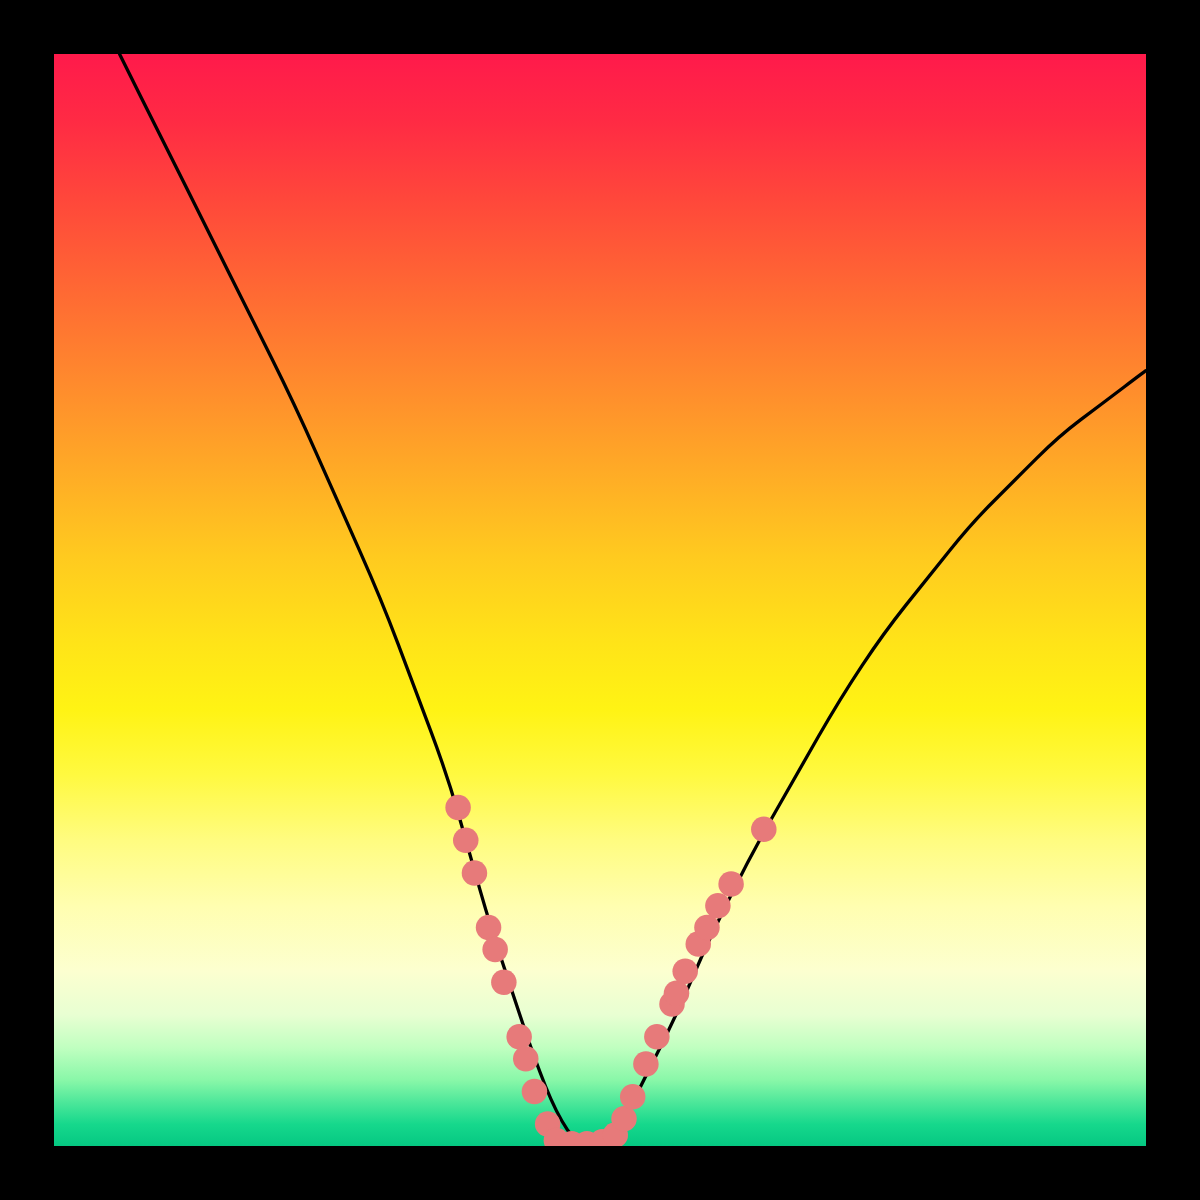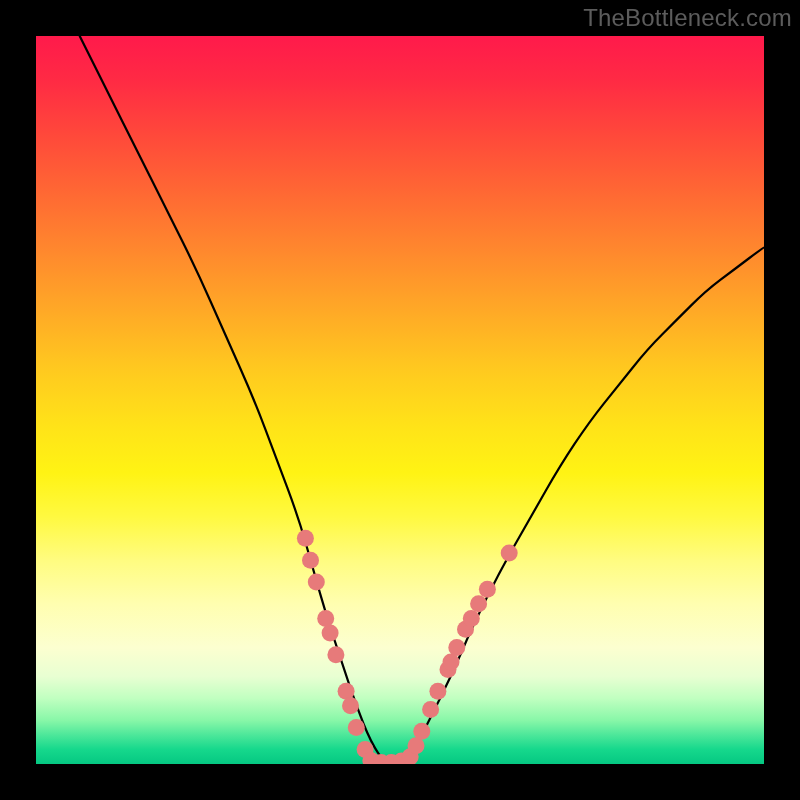--- a/index.html
+++ b/index.html
@@ -77,21 +77,20 @@
     color: #5c5c5c;
     font-size: 24px;
     font-weight: 400;
     letter-spacing: 0.2px;
   }
 </style>
 </head>
 <body>
 
 <div class="frame">
-  <div class="watermark">TheBottleneck.com</div>
 
   <div class="plot-area">
     <div class="gradient"></div>
     <svg class="curve-svg" viewBox="0 0 728 728">
       <path id="curve" class="curve-path" d="M 43.7 0.0 Q 43.7 0.0 58.2 29.1 Q 72.8 58.2 87.4 87.4 Q 101.9 116.5 116.5 145.6 Q 131.0 174.7 145.6 203.8 Q 160.2 233.0 174.7 265.7 Q 189.3 298.5 203.8 331.2 Q 218.4 364.0 229.3 393.1 Q 240.2 422.2 251.2 451.4 Q 262.1 480.5 269.4 506.0 Q 276.6 531.4 283.9 556.9 Q 291.2 582.4 298.5 604.2 Q 305.8 626.1 313.0 647.9 Q 320.3 669.8 327.6 688.0 Q 334.9 706.2 342.2 717.1 Q 349.4 728.0 356.7 728.0 Q 364.0 728.0 371.3 720.7 Q 378.6 713.4 385.8 698.9 Q 393.1 684.3 404.0 662.5 Q 415.0 640.6 425.9 615.2 Q 436.8 589.7 451.4 560.6 Q 465.9 531.4 480.5 506.0 Q 495.0 480.5 509.6 455.0 Q 524.2 429.5 538.7 407.7 Q 553.3 385.8 567.8 367.6 Q 582.4 349.4 597.0 331.2 Q 611.5 313.0 626.1 298.5 Q 640.6 283.9 655.2 269.4 Q 669.8 254.8 684.3 243.9 Q 698.9 233.0 713.4 222.0 T 728.0 211.1"></path>
       <g id="dots">
           <circle cx="269.4" cy="502.3" r="8.5" class="dot"></circle>
           <circle cx="274.5" cy="524.2" r="8.5" class="dot"></circle>
           <circle cx="280.3" cy="546.0" r="8.5" class="dot"></circle>
           <circle cx="289.7" cy="582.4" r="8.5" class="dot"></circle>

